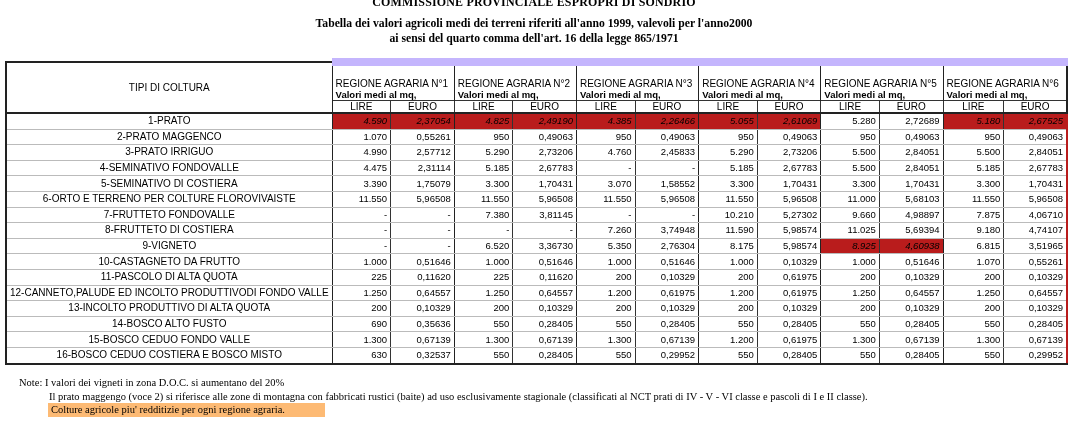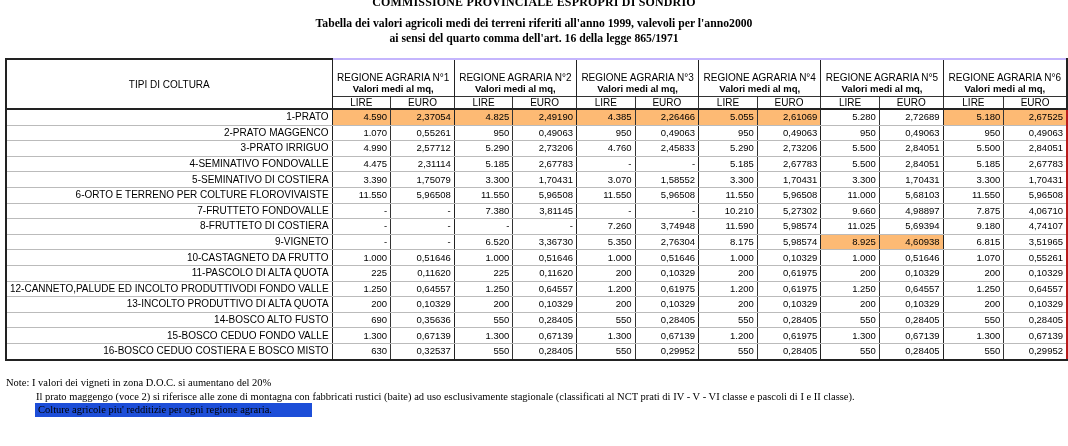--- a/index.html
+++ b/index.html
@@ -5,37 +5,37 @@
   html, body { margin:0; padding:0; background:#ffffff; }
   body { width:1068px; height:446px; overflow:hidden; position:relative; color:#000; }
   .title1 { position:absolute; left:0; top:-6px; width:1068px; text-align:center;
     font-family:"Liberation Serif", serif; font-weight:bold; font-size:13px; letter-spacing:0.2px; transform:scaleX(0.92); }
   .title2 { position:absolute; left:0; top:15px; width:1068px; text-align:center;
     font-family:"Liberation Serif", serif; font-weight:bold; font-size:13px; line-height:15px; transform:scaleX(0.9); }
   table.grid { position:absolute; left:5px; top:58px; border-collapse:collapse; table-layout:fixed;
     font-family:"Liberation Sans", sans-serif; font-size:9.5px; }
   table.grid td, table.grid th { padding:0 3px; white-space:nowrap; overflow:hidden; font-weight:normal; }
   .hdr-label { border:2px solid #222; border-right:1.5px solid #222; text-align:center; height:48px; vertical-align:middle; font-size:10px;}
-  .hdr-region { border-top:2px solid #c4b5fd; border-left:1.5px solid #222; border-right:1.5px solid #222; text-align:center; vertical-align:top; padding-top:12px !important; line-height:11px; font-size:10px; }
+  .hdr-region { border-top:8px solid #c4b5fd; border-left:1.5px solid #222; border-right:1.5px solid #222; text-align:left; vertical-align:top; padding-top:12px !important; line-height:11px; font-size:10px; }
   .hdr-region .sub { font-size:9.5px;font-weight:bold; }
   .last { border-right:2px solid #222 !important; }
   .unit { border:1px solid #333; border-top:1px solid #333; text-align:center; height:11px; line-height:11px; font-size:10px;margin-top:8px; }
   .unit.left { border-left:1.5px solid #222; }
   tr.row td { height:14.6px; line-height:14px; border-top:1px solid #bbb; border-bottom:1px solid #bbb; }
-  tr.row td.name { border-left:2px solid #222; border-right:1.5px solid #222; text-align:right; font-size:10px; }
+  tr.row td.name { border-left:2px solid #222; border-right:1.5px solid #222; text-align:center; font-size:10px; }
   tr.row td.num { text-align:right; border-right:1px solid #333; }
   tr.row td.num.lire { border-left:1.5px solid #222; }
   tr.row td.num.euro { border-right:1.5px solid #222; }
   tr.row td.num.euro.lastc { border-right:2px solid #b91c1c; }
   tr.row.first td { border-top:2px solid #222; }
   tr.row.lastrow td { border-bottom:2px solid #222; }
-  td.hl { background:#fdba74; }
-  .notes { position:absolute; left:6px; top:376px; font-family:"Liberation Serif", serif; font-size:10.5px; line-height:13.5px; }
+  td.hl { background:#b91c1c;font-style:italic; }
+  .notes { position:absolute; left:19px; top:376px; font-family:"Liberation Serif", serif; font-size:10.5px; line-height:13.5px; }
   .notes .ind { padding-left:30px; }
-  .notes .legend { display:inline-block; background:#1d4ed8; padding:0 40px 0 3px; margin-left:29px; }
+  .notes .legend { display:inline-block; background:#fdba74; padding:0 40px 0 3px; margin-left:29px; }
 </style>
 </head>
 <body>
 
 <div class="title1">COMMISSIONE PROVINCIALE ESPROPRI DI SONDRIO</div>
 <div class="title2">
   <div>Tabella dei valori agricoli medi dei terreni riferiti all'anno 1999, valevoli per l'anno2000</div>
   <div>ai sensi del quarto comma dell'art. 16 della legge 865/1971</div>
 </div>
 

